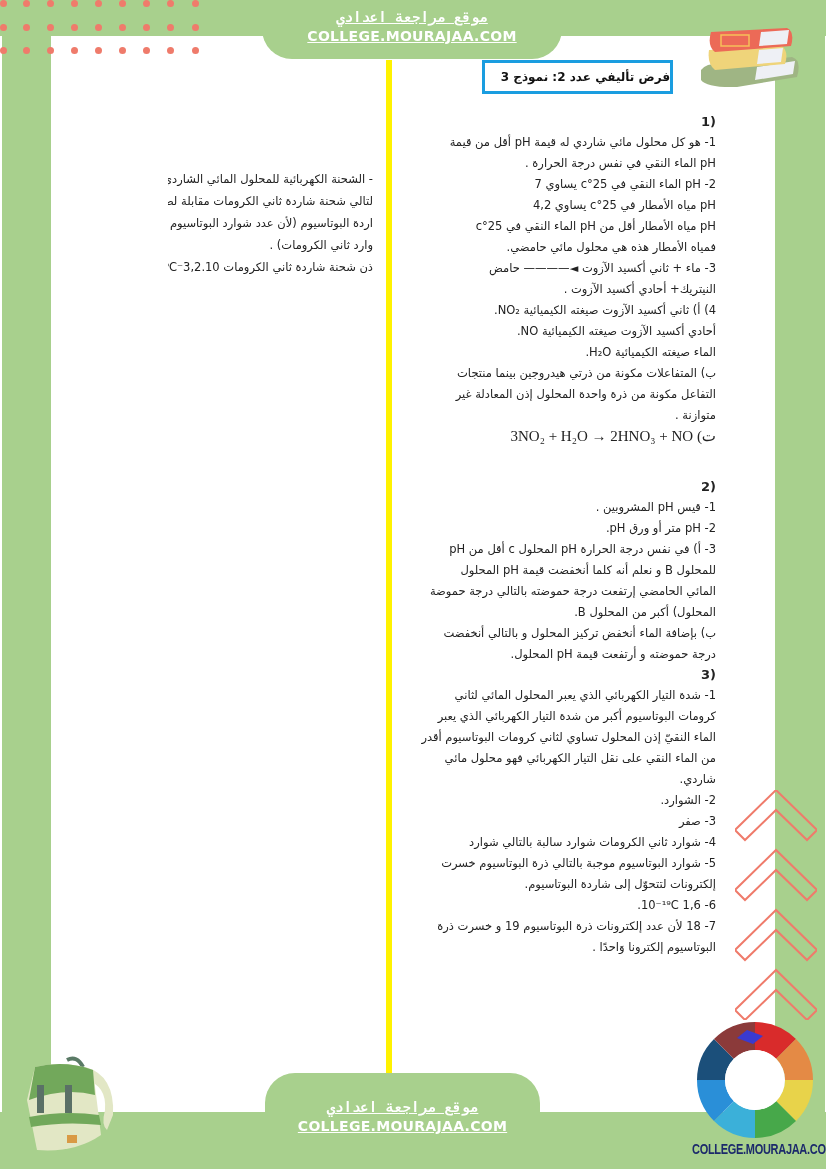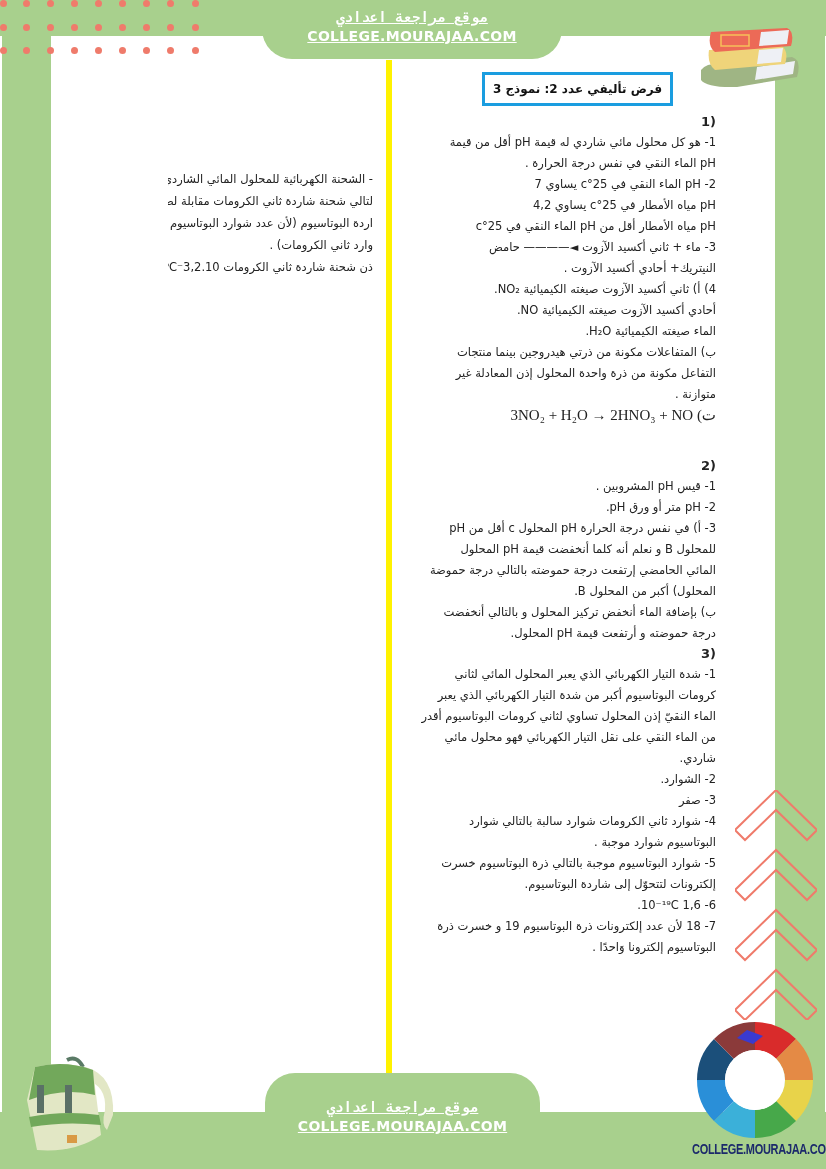--- a/index.html
+++ b/index.html
@@ -25,23 +25,23 @@
   .pill-top { left: 262px; top: -20px; width: 300px; height: 79px; border-radius: 0 0 30px 30px; }
   .pill-bottom { left: 265px; top: 1073px; width: 275px; height: 96px; border-radius: 30px 30px 0 0; }
   .pill .ar { display: block; font-size: 14px; text-decoration: underline; line-height: 18px; font-family: Liberation Mono, monospace; }
   .pill .en { display: block; font-size: 14px; text-decoration: underline; line-height: 18px; letter-spacing: 0.3px; }
   .pill-top .inner { position: absolute; left: 0; right: 0; top: 29px; }
   .pill-bottom .inner { position: absolute; left: 0; right: 0; top: 26px; }
 
   .divider { position: absolute; left: 386px; top: 60px; width: 6px; height: 1013px; background: #fff200; }
 
   .title-box {
-    position: absolute; left: 482px; top: 72px; width: 191px; height: 34px;
+    position: absolute; left: 482px; top: 60px; width: 191px; height: 34px;
     border: 3px solid #1a9de0; box-sizing: border-box; background: #fff;
-    direction: rtl; text-align: center; font-size: 12px; font-weight: bold; line-height: 28px; color: #111;
+    direction: rtl; text-align: right; font-size: 12px; font-weight: bold; line-height: 28px; color: #111;
   }
 
   .col {
     position: absolute; direction: rtl; color: #222;
     font-family: "DejaVu Sans", sans-serif; font-size: 11.5px; text-align: justify;
   }
   .col-right { left: 398px; top: 112px; width: 318px; }
   .col-left { left: 168px; top: 168px; width: 205px; }
   .ln { display: block; white-space: nowrap; overflow: hidden; line-height: 21px; }
   .sec { font-weight: bold; font-size: 13px; line-height: 20px; }
@@ -118,20 +118,21 @@
 
 <div class="title-box">فرض تأليفي عدد 2: نموذج 3</div>
 
 <div class="col col-right">
   <span class="ln sec">(1</span>
   <span class="ln">1- هو كل محلول مائي شاردي له قيمة pH أقل من قيمة</span>
   <span class="ln">pH الماء النقي في نفس درجة الحرارة .</span>
   <span class="ln">2- pH الماء النقي في 25°c يساوي 7</span>
   <span class="ln">pH مياه الأمطار في 25°c يساوي 4,2</span>
   <span class="ln">pH مياه الأمطار أقل من pH الماء النقي في 25°c</span>
+  <span class="ln">فمياه الأمطار هذه هي محلول مائي حامضي.</span>
   <span class="ln">3- ماء + ثاني أكسيد الآزوت ◄———— حامض</span>
   <span class="ln">النيتريك+ أحادي أكسيد الآزوت .</span>
   <span class="ln">4) أ) ثاني أكسيد الآزوت صيغته الكيميائية NO₂.</span>
   <span class="ln">أحادي أكسيد الآزوت صيغته الكيميائية NO.</span>
   <span class="ln">الماء صيغته الكيميائية H₂O.</span>
   <span class="ln">ب) المتفاعلات مكونة من ذرتي هيدروجين بينما منتجات</span>
   <span class="ln">التفاعل مكونة من ذرة واحدة المحلول إذن المعادلة غير</span>
   <span class="ln">متوازنة .</span>
   <span class="ln eq">ت) 3NO₂ + H₂O → 2HNO₃ + NO</span>
 
@@ -148,21 +149,20 @@
 
   <span class="ln sec">(3</span>
   <span class="ln">1- شدة التيار الكهربائي الذي يعبر المحلول المائي لثاني</span>
   <span class="ln">كرومات البوتاسيوم أكبر من شدة التيار الكهربائي الذي يعبر</span>
   <span class="ln">الماء النقيّ إذن المحلول تساوي لثاني كرومات البوتاسيوم أقدر</span>
   <span class="ln">من الماء النقي على نقل التيار الكهربائي فهو محلول مائي</span>
   <span class="ln">شاردي.</span>
   <span class="ln">2- الشوارد.</span>
   <span class="ln">3- صفر</span>
   <span class="ln">4- شوارد ثاني الكرومات شوارد سالبة بالتالي شوارد</span>
-  <span class="ln">البوتاسيوم شوارد موجبة .</span>
   <span class="ln">5- شوارد البوتاسيوم موجبة بالتالي ذرة البوتاسيوم خسرت</span>
   <span class="ln">إلكترونات لتتحوّل إلى شاردة البوتاسيوم.</span>
   <span class="ln">6- 1,6 10⁻¹⁹C.</span>
   <span class="ln">7- 18 لأن عدد إلكترونات ذرة البوتاسيوم 19 و خسرت ذرة</span>
   <span class="ln">البوتاسيوم إلكترونا وَاحدًا .</span>
 </div>
 
 <div class="col col-left">
   <span class="ln">- الشحنة الكهربائية للمحلول المائي الشاردي تساوي صفر.</span>
   <span class="ln">لتالي شحنة شاردة ثاني الكرومات مقابلة لضعف شحنة</span>

